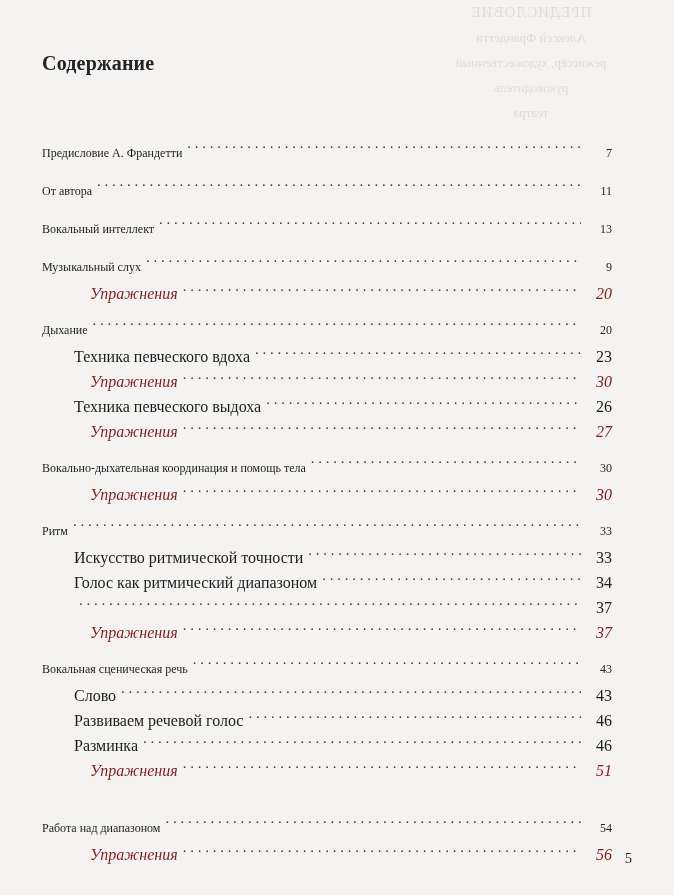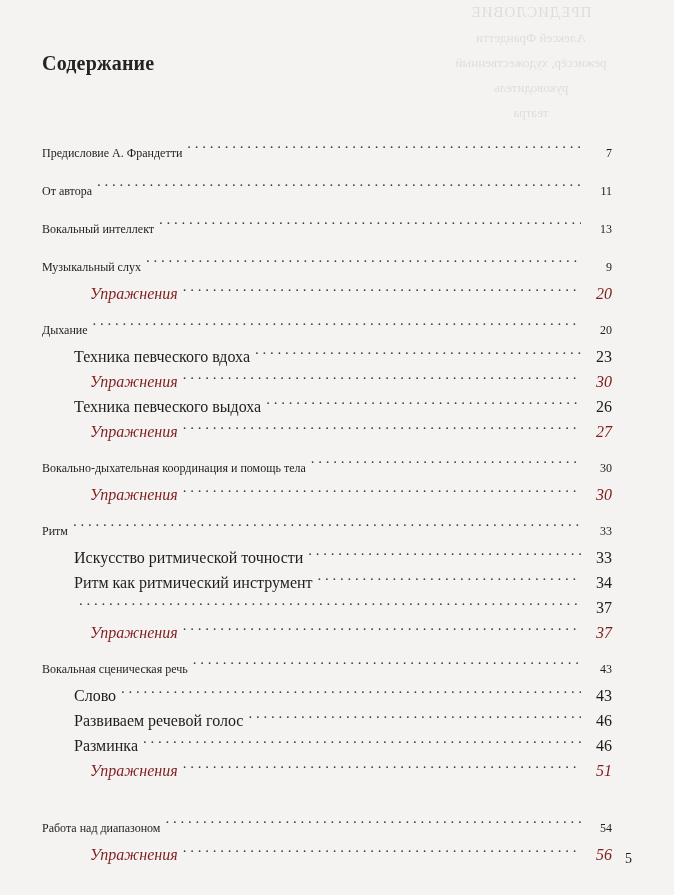--- a/index.html
+++ b/index.html
@@ -212,21 +212,21 @@
         <span class="label">Ритм</span>
         <span class="leader"></span>
         <span class="page-num">33</span>
       </div>
       <div class="toc-row lvl2">
         <span class="label">Искусство ритмической точности</span>
         <span class="leader"></span>
         <span class="page-num">33</span>
       </div>
       <div class="toc-row lvl2">
-        <span class="label">Ритм как ритмический инструмент</span>
+        <span class="label">Голос как ритмический диапазоном</span>
         <span class="leader"></span>
         <span class="page-num">34</span>
       </div>
       <div class="toc-row lvl2">
         <span class="leader"></span>
         <span class="page-num">37</span>
       </div>
       <div class="toc-row ex">
         <span class="label">Упражнения</span>
         <span class="leader"></span>

